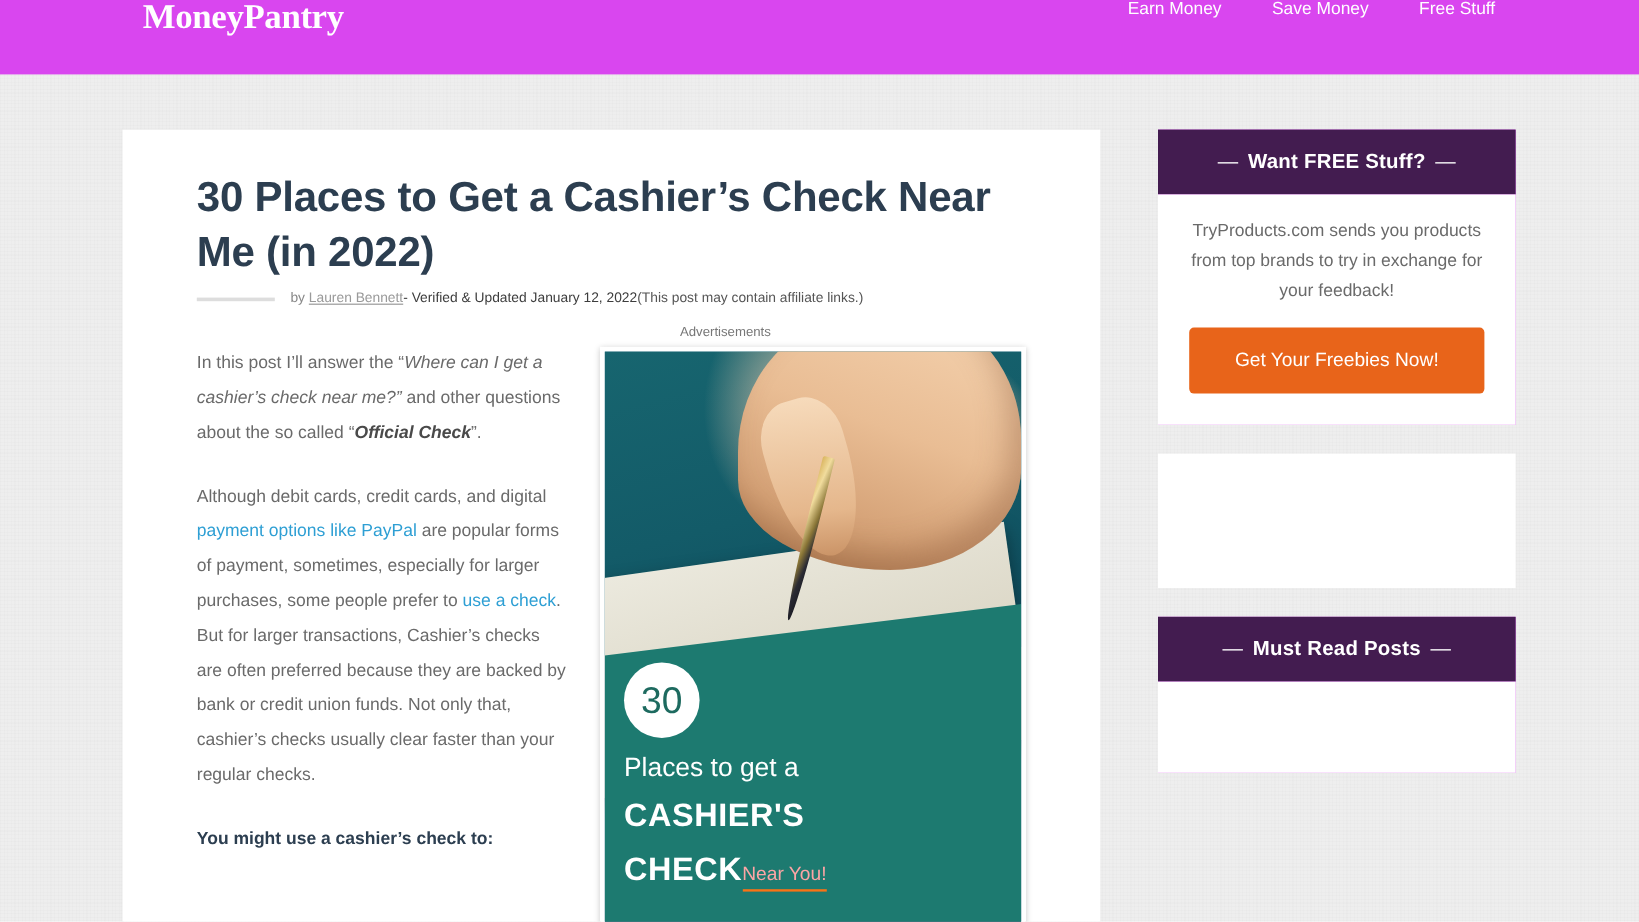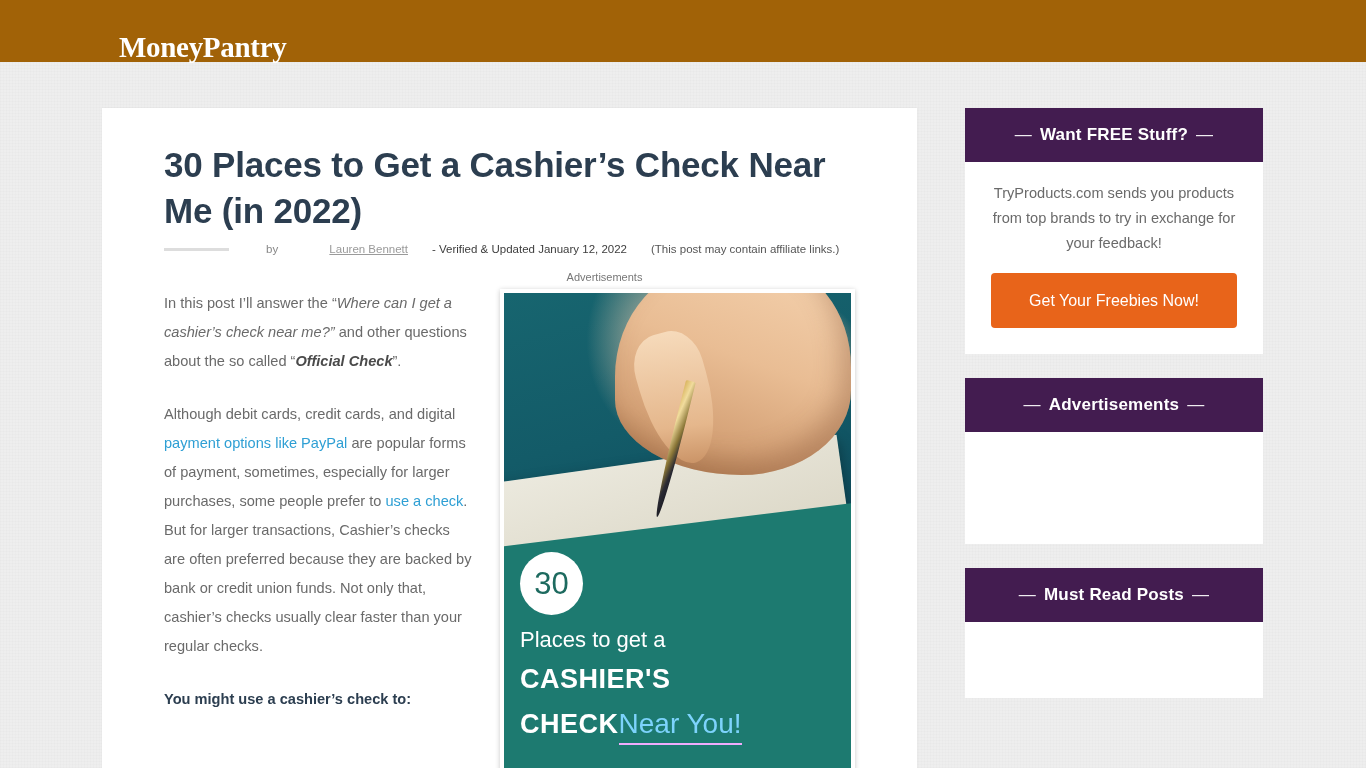--- a/index.html
+++ b/index.html
@@ -15,23 +15,23 @@
     background-color: #eeeeee;
     background-image:
       repeating-linear-gradient(0deg, rgba(0,0,0,0.012) 0 1px, transparent 1px 3px),
       repeating-linear-gradient(90deg, rgba(0,0,0,0.012) 0 1px, transparent 1px 3px);
     color: #555;
   }
 
   
   .site-header {
     height: 62px;
-    background: #a16207;
-    display: flex;
-    align-items: flex-end;
+    background: #d946ef;
+    display: flex;
+    align-items: flex-start;
     padding: 0 120px 0 119px;
     position: relative;
     z-index: 20;
   }
   .logo {
     font-family: "Liberation Serif", serif;
     font-size: 29px;
     font-weight: bold;
     color: #ffffff;
     letter-spacing: -0.3px;
@@ -77,21 +77,20 @@
     color: #2c3e50;
     letter-spacing: -0.2px;
     margin-bottom: 9px;
   }
   .byline {
     display: flex;
     align-items: center;
     font-size: 11.5px;
     color: #3d3d3d;
     margin-bottom: 16px;
-    gap: 24px;
   }
   .byline-rule {
     display: inline-block;
     width: 65px;
     height: 3px;
     background: #dddddd;
     margin-right: 13px;
     flex: none;
   }
   .byline .by-word { color: #888; }
@@ -225,23 +224,23 @@
     font-size: 27px;
     line-height: 45px;
     font-weight: bold;
     letter-spacing: 0.5px;
   }
   .ov-row {
     display: flex;
     align-items: baseline;
   }
   .ov-near {
-    color: #7dd3fc;
-    font-size: 28px;
-    border-bottom: 2px solid #f0abfc;
+    color: #fca5a5;
+    font-size: 16px;
+    border-bottom: 2px solid #f97316;
     padding-bottom: 3px;
     white-space: nowrap;
   }
 
   
   .sidebar {
     width: 298px;
     margin-left: 48px;
     margin-top: 0;
   }
@@ -284,20 +283,25 @@
     text-decoration: none;
     cursor: pointer;
     font-family: "Liberation Sans", sans-serif;
   }
 </style>
 </head>
 <body>
 
 <header class="site-header">
   <a class="logo" href="#">MoneyPantry</a>
+  <nav class="main-nav">
+    <a href="#">Earn Money</a>
+    <a href="#">Save Money</a>
+    <a href="#">Free Stuff</a>
+  </nav>
 </header>
 
 <div class="page-wrap">
 
   <main class="content-card">
 
     <h1 class="post-title">30 Places to Get a Cashier’s Check Near Me (in 2022)</h1>
 
     <div class="byline">
       <span class="byline-rule"></span>
@@ -349,23 +353,20 @@
       <div class="widget-title">
         <span class="dash">—</span><span>Want FREE Stuff?</span><span class="dash">—</span>
       </div>
       <div class="widget-body">
         <p class="widget-text">TryProducts.com sends you products from top brands to try in exchange for your feedback!</p>
         <a class="cta-button" href="#">Get Your Freebies Now!</a>
       </div>
     </section>
 
     <section class="widget">
-      <div class="widget-title">
-        <span class="dash">—</span><span>Advertisements</span><span class="dash">—</span>
-      </div>
       <div class="widget-body empty"></div>
     </section>
 
     <section class="widget">
       <div class="widget-title">
         <span class="dash">—</span><span>Must Read Posts</span><span class="dash">—</span>
       </div>
       <div class="widget-body short"></div>
     </section>
 

